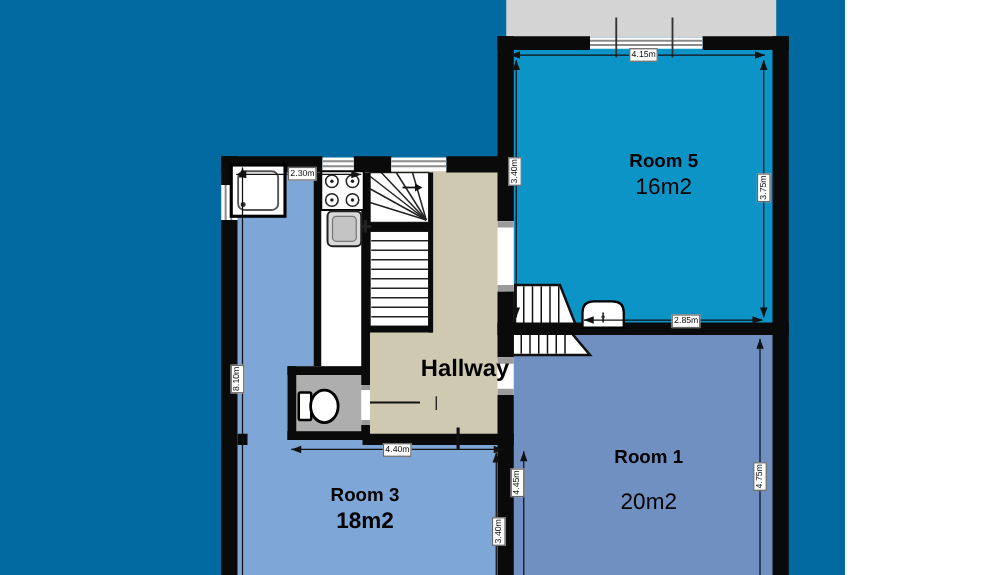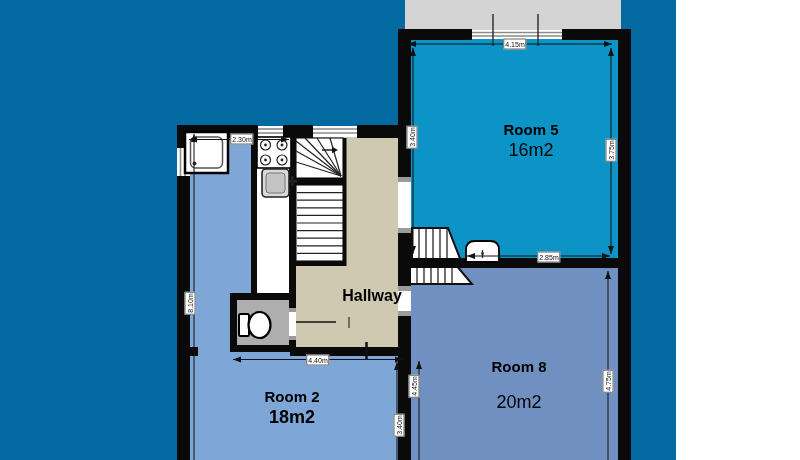--- a/index.html
+++ b/index.html
@@ -3,21 +3,21 @@
 <meta charset="utf-8">
 <style>
   html,body{margin:0;padding:0;background:#fff;}
   #plan{position:relative;width:676px;height:460px;background:#0369a1;overflow:hidden;
         font-family:"Liberation Sans", sans-serif;}
   #plan svg{position:absolute;left:0;top:0;}
   .lbl{position:absolute;transform:translate(-50%,-50%);color:#000;white-space:nowrap;
        text-align:center;pointer-events:none;}
   .room-name{font-size:15px;font-weight:bold;}
   .room-area{font-size:18px;}
-  .hall-name{font-size:16px;font-weight:bold;padding-left:12px;}
+  .hall-name{font-size:19px;font-weight:bold;padding-left:12px;}
   .dim{font-size:7px;line-height:9px;background:#fff;border:1px solid #666;
        padding:0 1px;color:#111;}
   .dim.v{transform:translate(-50%,-50%) rotate(-90deg);}
 </style>
 </head>
 <body>
 
 <div id="plan">
   <svg width="800" height="460" viewBox="0 0 800 460">
 
@@ -220,24 +220,24 @@
       <polygon points="419,361 416,369 422,369" stroke="none"></polygon>
 
       <line x1="608" y1="271" x2="608" y2="460"></line>
       <polygon points="608,271 605,279 611,279" stroke="none"></polygon>
     </g>
   </svg>
 
   <div class="lbl room-name" style="left:531px;top:129px;">Room 5</div>
   <div class="lbl room-area" style="left:531px;top:150px;">16m2</div>
 
-  <div class="lbl room-name" style="left:519px;top:366px;">Room 8</div>
+  <div class="lbl room-name" style="left:519px;top:366px;">Room 1</div>
   <div class="lbl room-area" style="left:519px;top:402px;">20m2</div>
 
-  <div class="lbl room-name" style="left:292px;top:396px;">Room 2</div>
+  <div class="lbl room-name" style="left:292px;top:396px;">Room 3</div>
   <div class="lbl room-area" style="left:292px;top:417px;font-weight:bold;">18m2</div>
 
   <div class="lbl hall-name" style="left:366px;top:296px;">Hallway</div>
 
   <div class="lbl dim" style="left:515px;top:44px;">4.15m</div>
   <div class="lbl dim v" style="left:412px;top:137px;">3.40m</div>
   <div class="lbl dim v" style="left:611px;top:150px;">3.75m</div>
   <div class="lbl dim" style="left:549px;top:257px;">2.85m</div>
   <div class="lbl dim" style="left:242px;top:139px;">2.30m</div>
   <div class="lbl dim v" style="left:190px;top:303px;">8.10m</div>

